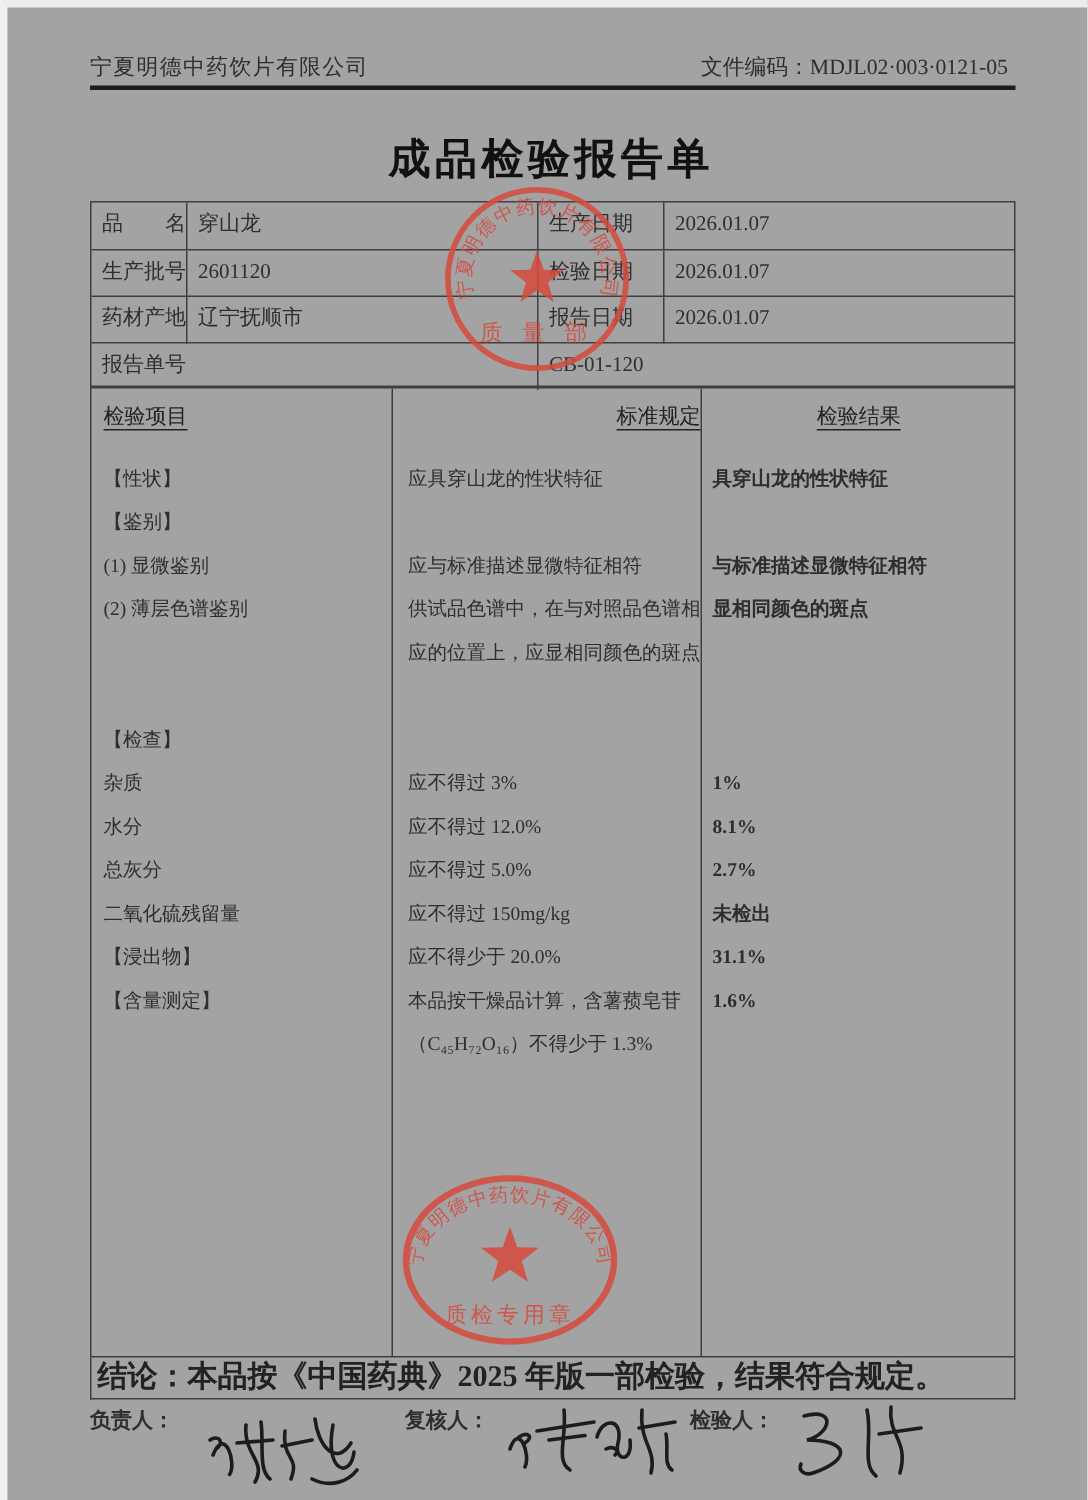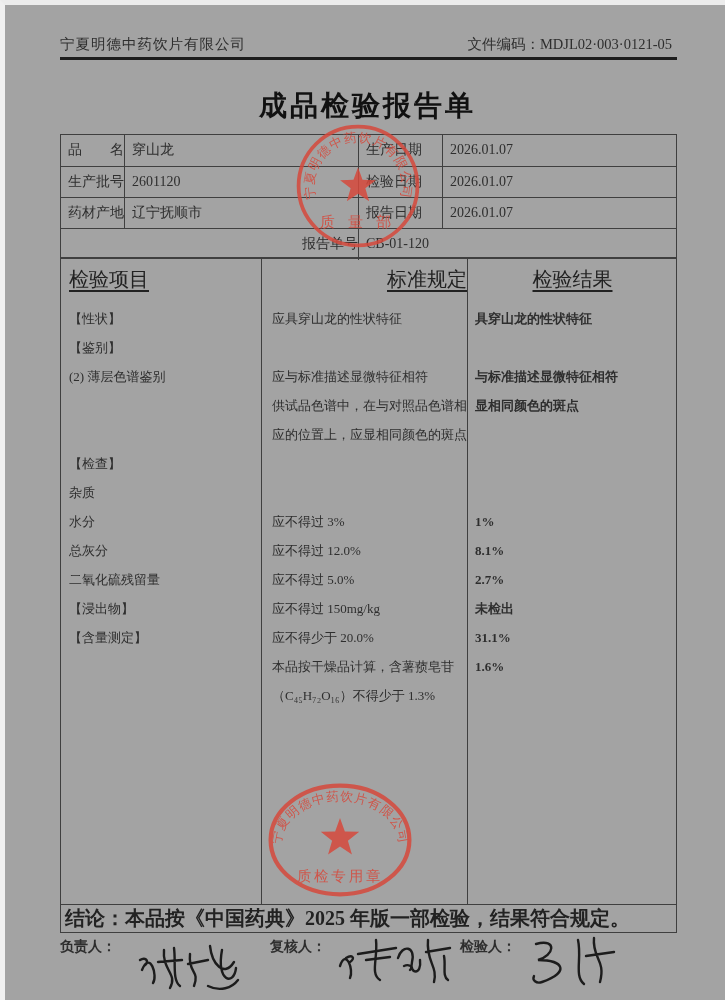--- a/index.html
+++ b/index.html
@@ -25,21 +25,21 @@
   .rline{border-top:1.2px solid #3f3f3f;}
   .c1{left:0;width:63px;}
   .c2{left:63px;width:234px;}
   .c3{left:297px;width:84px;}
   .c4{left:381px;width:233px;}
   
   .main-table{position:absolute;left:55px;top:253px;width:617px;height:647px;
     border:1.4px solid #3f3f3f;box-sizing:border-box;font-size:13px;}
   .vline{position:absolute;top:0;width:0;height:100%;border-left:1.2px solid #3f3f3f;}
   .v1{left:200px;} .v2{left:406px;}
-  .mt-head{position:absolute;top:0;height:42px;line-height:40px;font-size:20px;color:#222;}
+  .mt-head{position:absolute;top:0;height:42px;line-height:40px;font-size:14px;color:#222;}
   .mt-head span{text-decoration:underline;text-underline-offset:4px;}
   .h1{left:8px;} .h2{left:200px;width:206px;text-align:right;} .h3{left:406px;width:211px;text-align:center;}
   .col-lines{position:absolute;top:45px;}
   .col-items{left:8px;width:190px;}
   .col-standards{left:211px;width:200px;}
   .col-results{left:414px;width:200px;font-weight:bold;}
   .tline{height:29px;line-height:29px;white-space:nowrap;}
   
   .conclusion{position:absolute;left:55px;top:900px;width:617px;height:28px;line-height:27px;
     border:1.4px solid #3f3f3f;border-top:none;box-sizing:border-box;padding-left:4px;
@@ -79,34 +79,35 @@
       <div class="cell c3 ib">检验日期</div>
       <div class="cell c4 ib">2026.01.07</div>
     </div>
     <div class="info-row rline" style="top:62px;">
       <div class="cell c1">药材产地</div>
       <div class="cell c2 ib">辽宁抚顺市</div>
       <div class="cell c3 ib">报告日期</div>
       <div class="cell c4 ib">2026.01.07</div>
     </div>
     <div class="info-row rline" style="top:93px;">
-      <div class="cell" style="left:0;width:297px;text-align:right;">报告单号</div>
+      <div class="cell" style="left:0;width:297px;">报告单号</div>
       <div class="cell ib" style="left:297px;width:317px;">CB-01-120</div>
     </div>
   </div>
 
   <div class="main-table">
     <div class="vline v1"></div>
     <div class="vline v2"></div>
     <div class="mt-head h1"><span>检验项目</span></div>
     <div class="mt-head h2"><span>标准规定</span></div>
     <div class="mt-head h3"><span>检验结果</span></div>
     <div class="col-lines col-items">
         <div class="tline">【性状】</div>
         <div class="tline">【鉴别】</div>
+        <div class="tline">(1) 显微鉴别</div>
         <div class="tline">(2) 薄层色谱鉴别</div>
         <div class="tline">&nbsp;</div>
         <div class="tline">&nbsp;</div>
         <div class="tline">【检查】</div>
         <div class="tline">杂质</div>
         <div class="tline">水分</div>
         <div class="tline">总灰分</div>
         <div class="tline">二氧化硫残留量</div>
         <div class="tline">【浸出物】</div>
         <div class="tline">【含量测定】</div>

